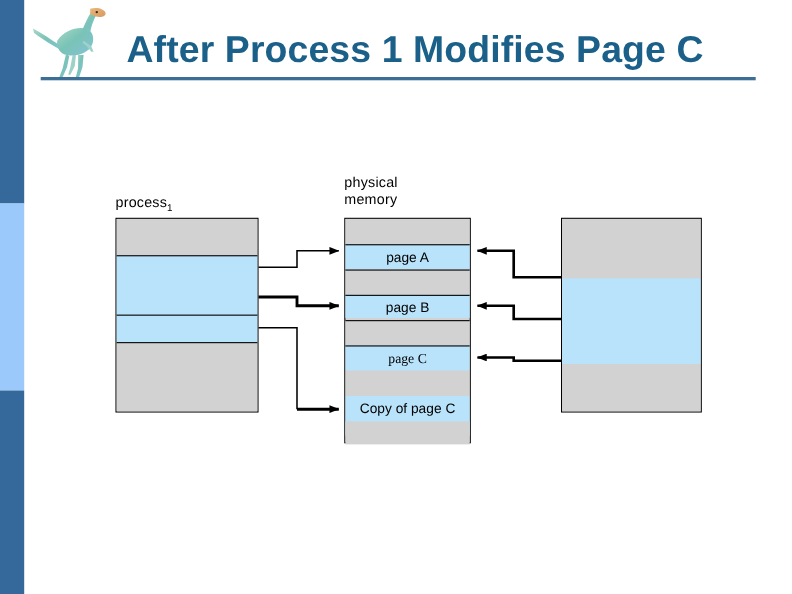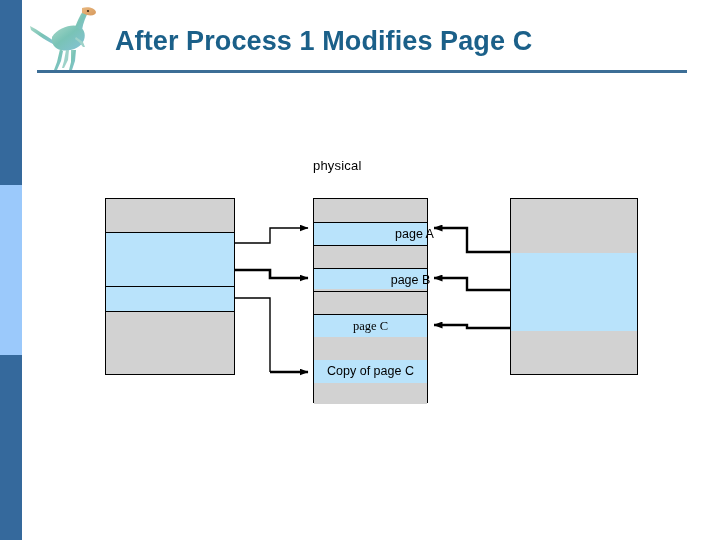--- a/index.html
+++ b/index.html
@@ -31,21 +31,21 @@
 
   #dino-logo {
     position: absolute;
     left: 26px; top: 4px;
     width: 72px; height: 68px;
   }
 
   #page-title {
     position: absolute;
     left: 115px; top: 26px;
-    font-size: 27px;
+    font-size: 34px;
     font-weight: bold;
     color: #1b6089;
     letter-spacing: 0.1px;
     white-space: nowrap;
   }
 
   #title-rule {
     position: absolute;
     left: 37px; top: 70px;
     width: 650px; height: 3px;
@@ -146,39 +146,43 @@
 
     <path d="M50 33 L57 38 L59 43 L57 43 L53 38 L49 35 Z" fill="#9ed2c9"></path>
   </svg>
 
   <div id="page-title">After Process 1 Modifies Page C</div>
   <div id="title-rule"></div>
 </div>
 
 <div id="diagram">
 
+  <div class="col-label" style="left:105px; top:176px; width:130px;">
+    <span>process</span><sub>1</sub>
+  </div>
 
   <div class="mem-box" id="process1-box" style="left:105px; top:198px; width:130px; height:177px;">
     <div class="band gray" style="top:0px;   height:33px;"></div>
     <div class="band blue line-top" style="top:33px;  height:54px;"></div>
     <div class="band blue line-top" style="top:87px;  height:25px;"></div>
     <div class="band gray line-top" style="top:112px; height:63px;"></div>
   </div>
 
   <div class="col-label" style="left:313px; top:158px; width:115px; line-height:15px;">
     <div>physical</div>
+    <div>memory</div>
   </div>
 
   <div class="mem-box" id="pm-box" style="left:313px; top:198px; width:115px; height:205px; border:1.5px solid #000;">
     <div class="band gray" style="top:0px;   height:23px;"></div>
-    <div class="band blue line-top" style="top:23px;  height:23px;padding-left:44px;">
+    <div class="band blue line-top" style="top:23px;  height:23px;">
       <div class="pm-label" style="top:5px;">page A</div>
     </div>
     <div class="band gray line-top" style="top:46px;  height:23px;"></div>
-    <div class="band blue line-top" style="top:69px;  height:21px;padding-left:40px;">
+    <div class="band blue line-top" style="top:69px;  height:21px;">
       <div class="pm-label" style="top:5px;">page B</div>
     </div>
     <div class="band gray line-top" style="top:92px;  height:23px;"></div>
     <div class="band blue line-top" style="top:115px; height:23px;">
       <div class="pm-label" style="top:5px;font-family:Liberation Serif, serif;">page C</div>
     </div>
     <div class="band gray" style="top:138px; height:23px;"></div>
     <div class="band blue" style="top:161px; height:36px;">
       <div class="pm-label" style="top:5px;">Copy of page C</div>
     </div>

